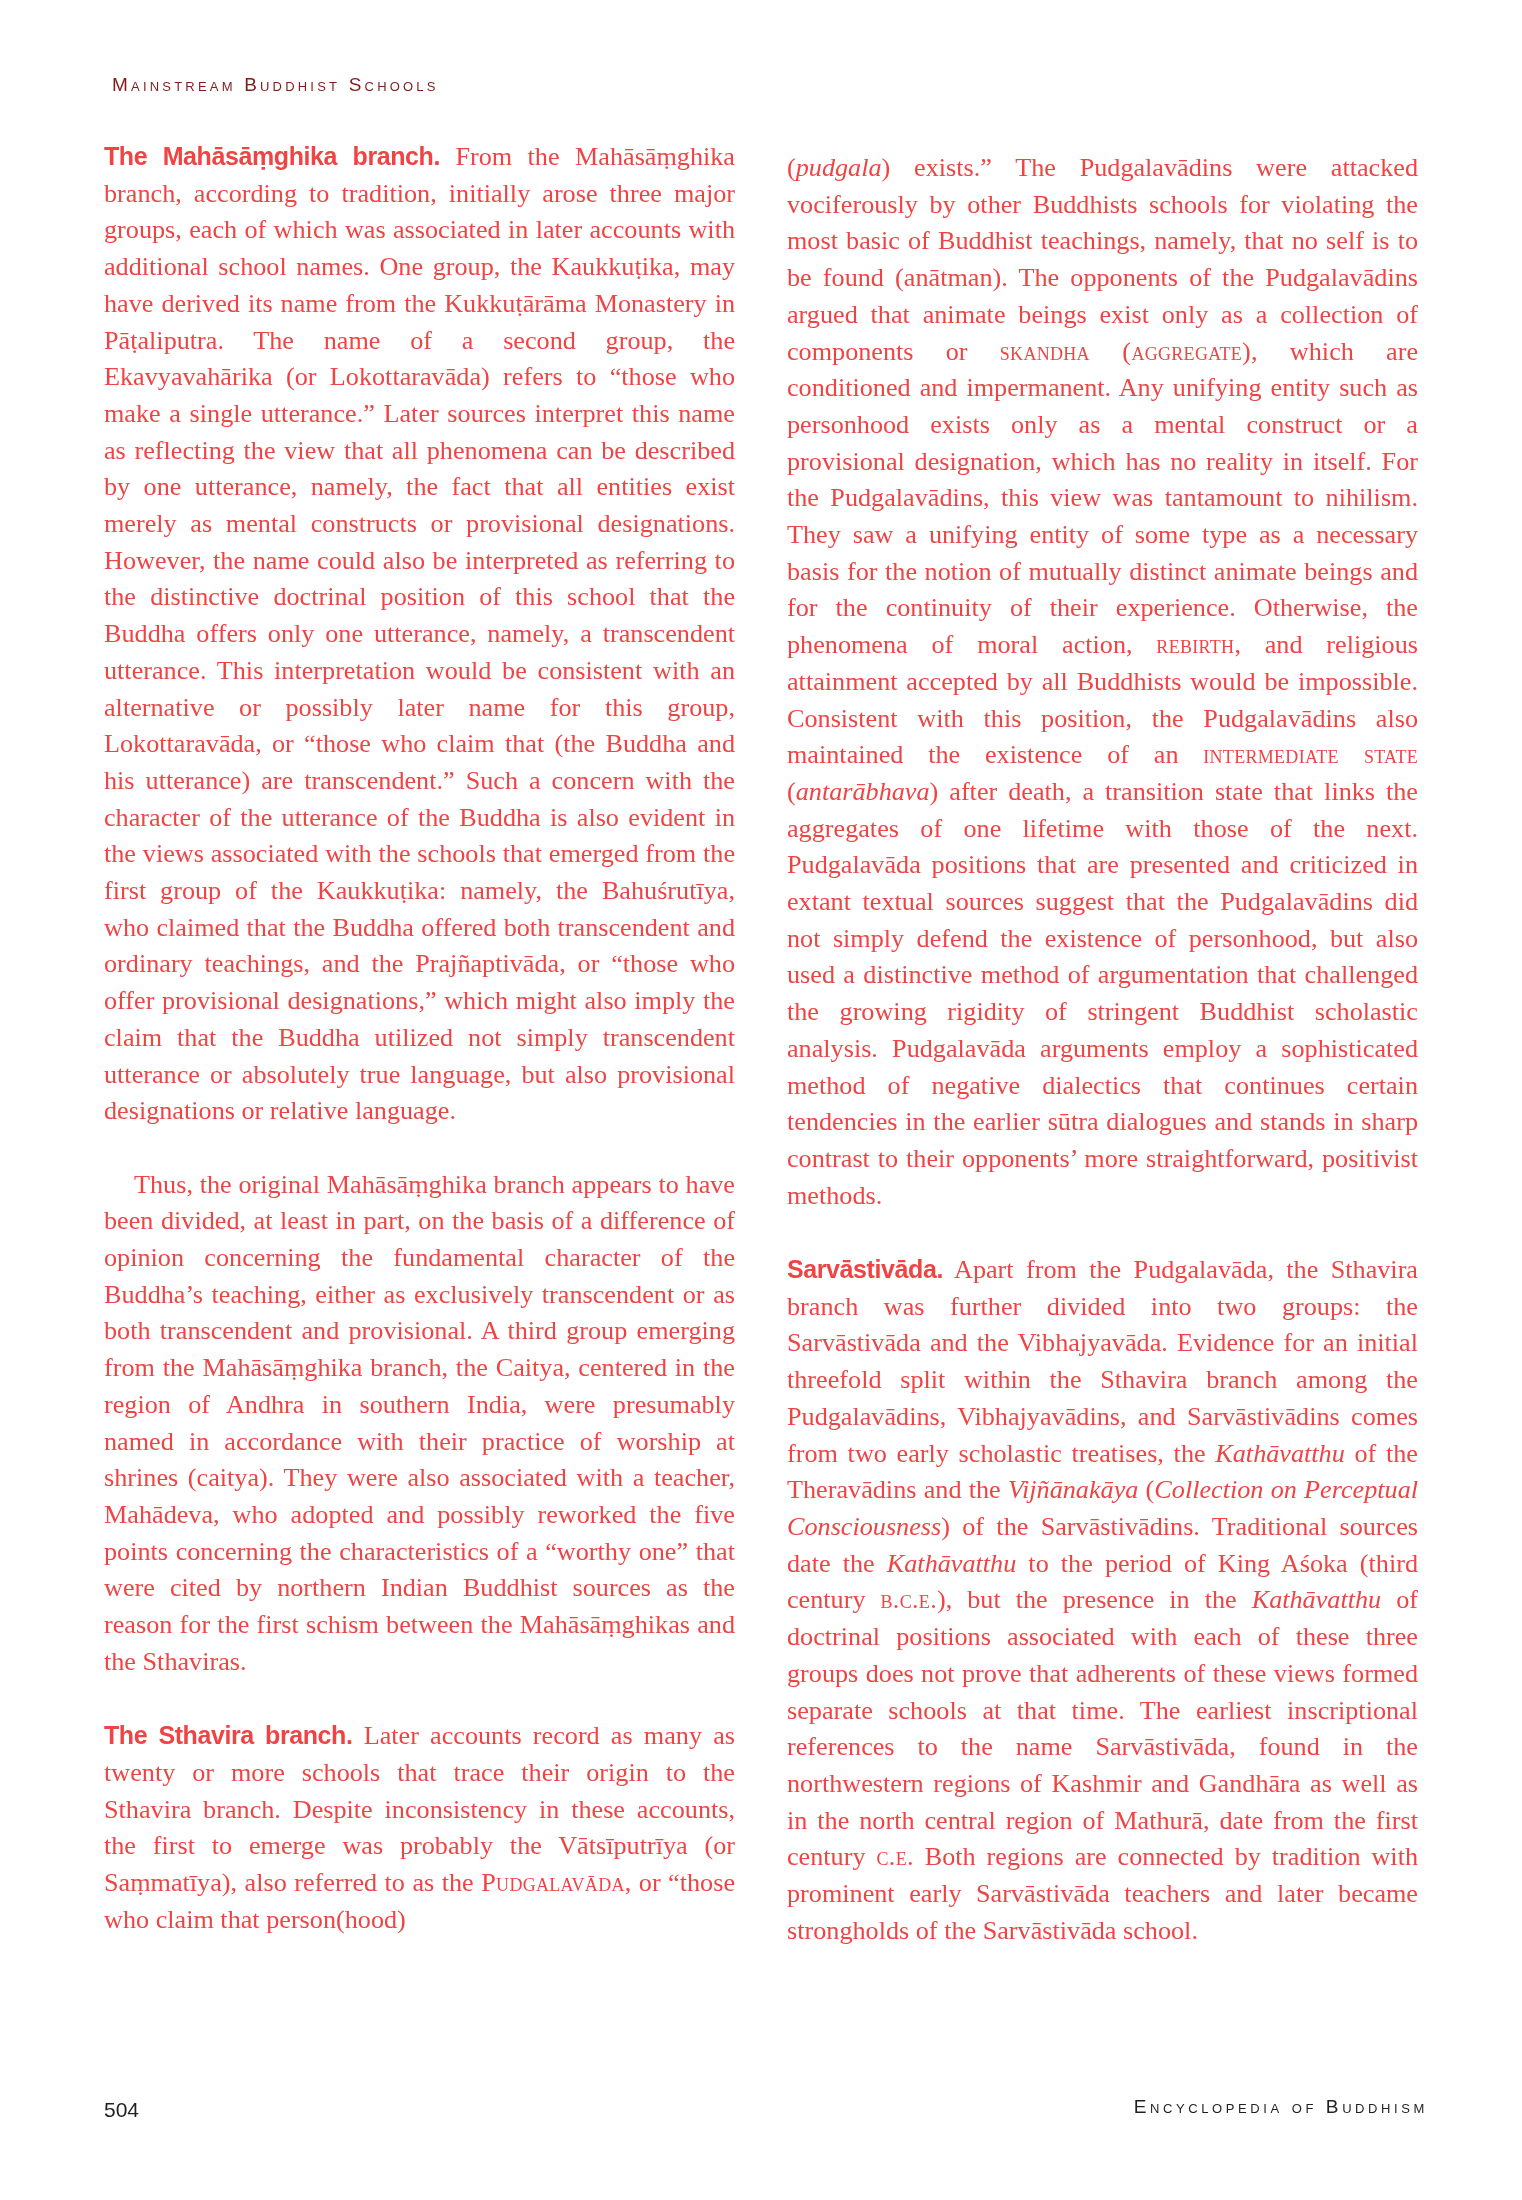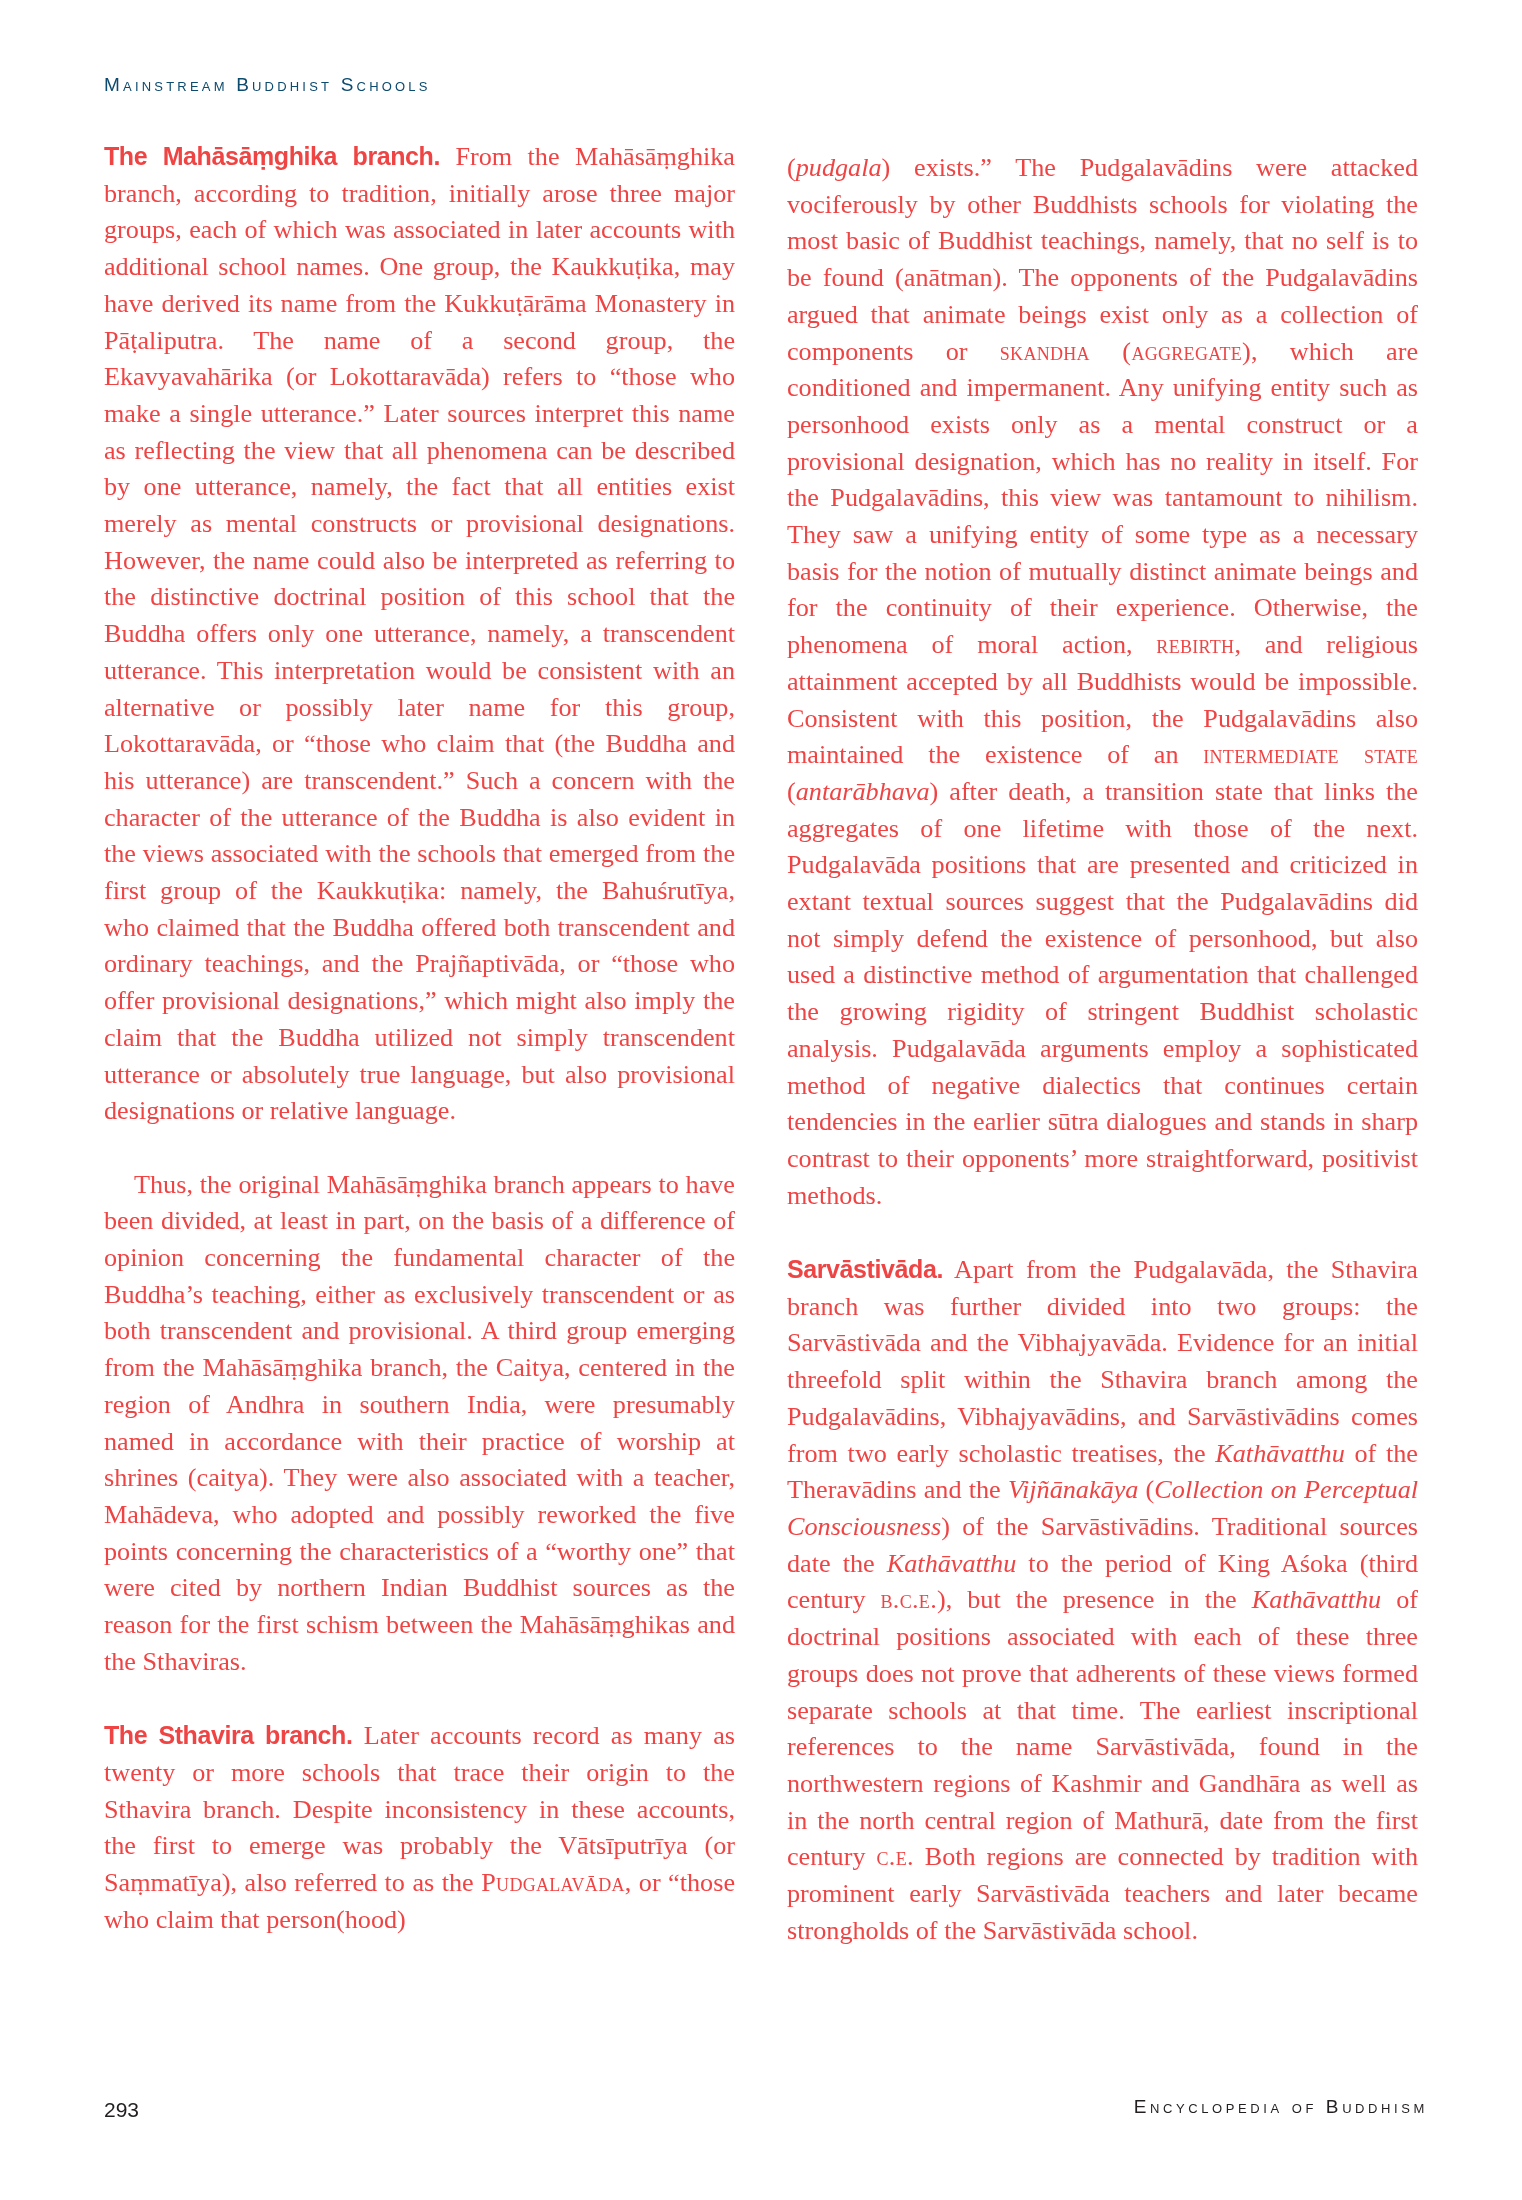--- a/index.html
+++ b/index.html
@@ -1,20 +1,20 @@
 <!DOCTYPE html>
 <html><head>
 <meta charset="utf-8">
 <style>
   html, body { margin: 0; padding: 0; background: #ffffff; }
   body { width: 1522px; height: 2200px; position: relative; overflow: hidden; color: #231f20; }
   .running-head {
-    position: absolute; left: 104px; top: 74px;
+    position: absolute; left: 112px; top: 74px;
     font-family: "Liberation Sans", sans-serif; font-size: 19px; letter-spacing: 3.2px;
-    font-variant: small-caps; color: #0c4a6e;
+    font-variant: small-caps; color: #7f1d1d;
   }
   .col {
     position: absolute; top: 138px; width: 631px;
     font-family: "Liberation Serif", serif; font-size: 26.2px; line-height: 36.7px;
     text-align: justify; hyphens: manual; color: #ef4444;
   }
   .col.left { left: 104px; }
   .col.right { left: 787px; width: 631px; margin-top: 12px; }
   .col p { margin: 0; }
   .col p.indent { text-indent: 30px; }
@@ -44,14 +44,14 @@
   <p><span class="lead">The Mahāsāṃghika branch.</span><span> From the Mahāsāṃghika branch, according to tradition, initially arose three major groups, each of which was associated in later accounts with additional school names. One group, the Kaukkuṭika, may have derived its name from the Kukkuṭārāma Monastery in Pāṭaliputra. The name of a second group, the Ekavyavahārika (or Lokottaravāda) refers to “those who make a single utterance.” Later sources interpret this name as reflecting the view that all phenomena can be described by one utterance, namely, the fact that all entities exist merely as mental constructs or provisional designations. However, the name could also be interpreted as referring to the distinctive doctrinal position of this school that the Buddha offers only one utterance, namely, a transcendent utterance. This interpretation would be consistent with an alternative or possibly later name for this group, Lokottaravāda, or “those who claim that (the Buddha and his utterance) are transcendent.” Such a concern with the character of the utterance of the Buddha is also evident in the views associated with the schools that emerged from the first group of the Kaukkuṭika: namely, the Bahuśrutīya, who claimed that the Buddha offered both transcendent and ordinary teachings, and the Prajñaptivāda, or “those who offer provisional designations,” which might also imply the claim that the Buddha utilized not simply transcendent utterance or absolutely true language, but also provisional designations or relative language.</span></p>
   <p class="indent section">Thus, the original Mahāsāṃghika branch appears to have been divided, at least in part, on the basis of a difference of opinion concerning the fundamental character of the Buddha’s teaching, either as exclusively transcendent or as both transcendent and provisional. A third group emerging from the Mahāsāṃghika branch, the Caitya, centered in the region of Andhra in southern India, were presumably named in accordance with their practice of worship at shrines (caitya). They were also associated with a teacher, Mahādeva, who adopted and possibly reworked the five points concerning the characteristics of a “worthy one” that were cited by northern Indian Buddhist sources as the reason for the first schism between the Mahāsāṃghikas and the Sthaviras.</p>
   <p class="section"><span class="lead">The Sthavira branch.</span><span> Later accounts record as many as twenty or more schools that trace their origin to the Sthavira branch. Despite inconsistency in these accounts, the first to emerge was probably the Vātsīputrīya (or Saṃmatīya), also referred to as the </span><span class="sc">Pudgalavāda</span><span>, or “those who claim that person(hood)</span></p>
 </div>
 
 <div class="col right">
   <p><span>(</span><i>pudgala</i><span>) exists.” The Pudgalavādins were attacked vociferously by other Buddhists schools for violating the most basic of Buddhist teachings, namely, that no self is to be found (anātman). The opponents of the Pudgalavādins argued that animate beings exist only as a collection of components or </span><span class="sc">skandha (aggregate)</span><span>, which are conditioned and impermanent. Any unifying entity such as personhood exists only as a mental construct or a provisional designation, which has no reality in itself. For the Pudgalavādins, this view was tantamount to nihilism. They saw a unifying entity of some type as a necessary basis for the notion of mutually distinct animate beings and for the continuity of their experience. Otherwise, the phenomena of moral action, </span><span class="sc">rebirth</span><span>, and religious attainment accepted by all Buddhists would be impossible. Consistent with this position, the Pudgalavādins also maintained the existence of an </span><span class="sc">intermediate state</span><span> (</span><i>antarābhava</i><span>) after death, a transition state that links the aggregates of one lifetime with those of the next. Pudgalavāda positions that are presented and criticized in extant textual sources suggest that the Pudgalavādins did not simply defend the existence of personhood, but also used a distinctive method of argumentation that challenged the growing rigidity of stringent Buddhist scholastic analysis. Pudgalavāda arguments employ a sophisticated method of negative dialectics that continues certain tendencies in the earlier sūtra dialogues and stands in sharp contrast to their opponents’ more straightforward, positivist methods.</span></p>
   <p class="section"><span class="lead italic">Sarvāstivāda.</span><span> Apart from the Pudgalavāda, the Sthavira branch was further divided into two groups: the Sarvāstivāda and the Vibhajyavāda. Evidence for an initial threefold split within the Sthavira branch among the Pudgalavādins, Vibhajyavādins, and Sarvāstivādins comes from two early scholastic treatises, the </span><i>Kathāvatthu</i><span> of the Theravādins and the </span><i>Vijñānakāya</i><span> (</span><i>Collection on Perceptual Consciousness</i><span>) of the Sarvāstivādins. Traditional sources date the </span><i>Kathāvatthu</i><span> to the period of King Aśoka (third century </span><span class="sc">b.c.e.</span><span>), but the presence in the </span><i>Kathāvatthu</i><span> of doctrinal positions associated with each of these three groups does not prove that adherents of these views formed separate schools at that time. The earliest inscriptional references to the name Sarvāstivāda, found in the northwestern regions of Kashmir and Gandhāra as well as in the north central region of Mathurā, date from the first century </span><span class="sc">c.e.</span><span> Both regions are connected by tradition with prominent early Sarvāstivāda teachers and later became strongholds of the Sarvāstivāda school.</span></p>
 </div>
 
-<div class="footer-page">293</div>
+<div class="footer-page">504</div>
 <div class="footer-title">Encyclopedia of Buddhism</div>
 
 </body></html>

